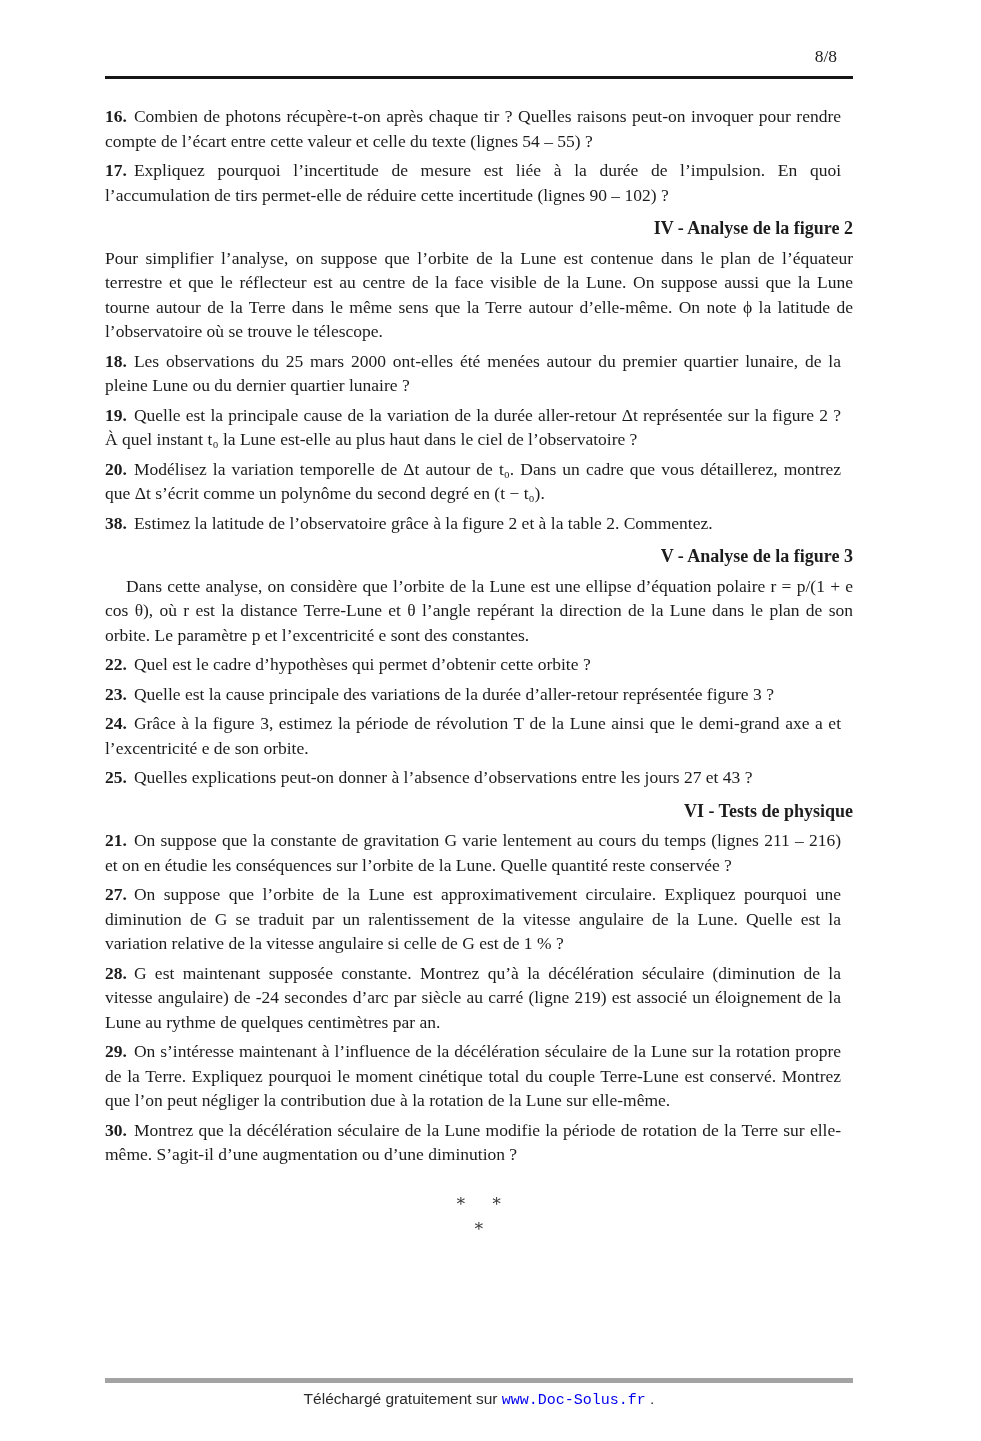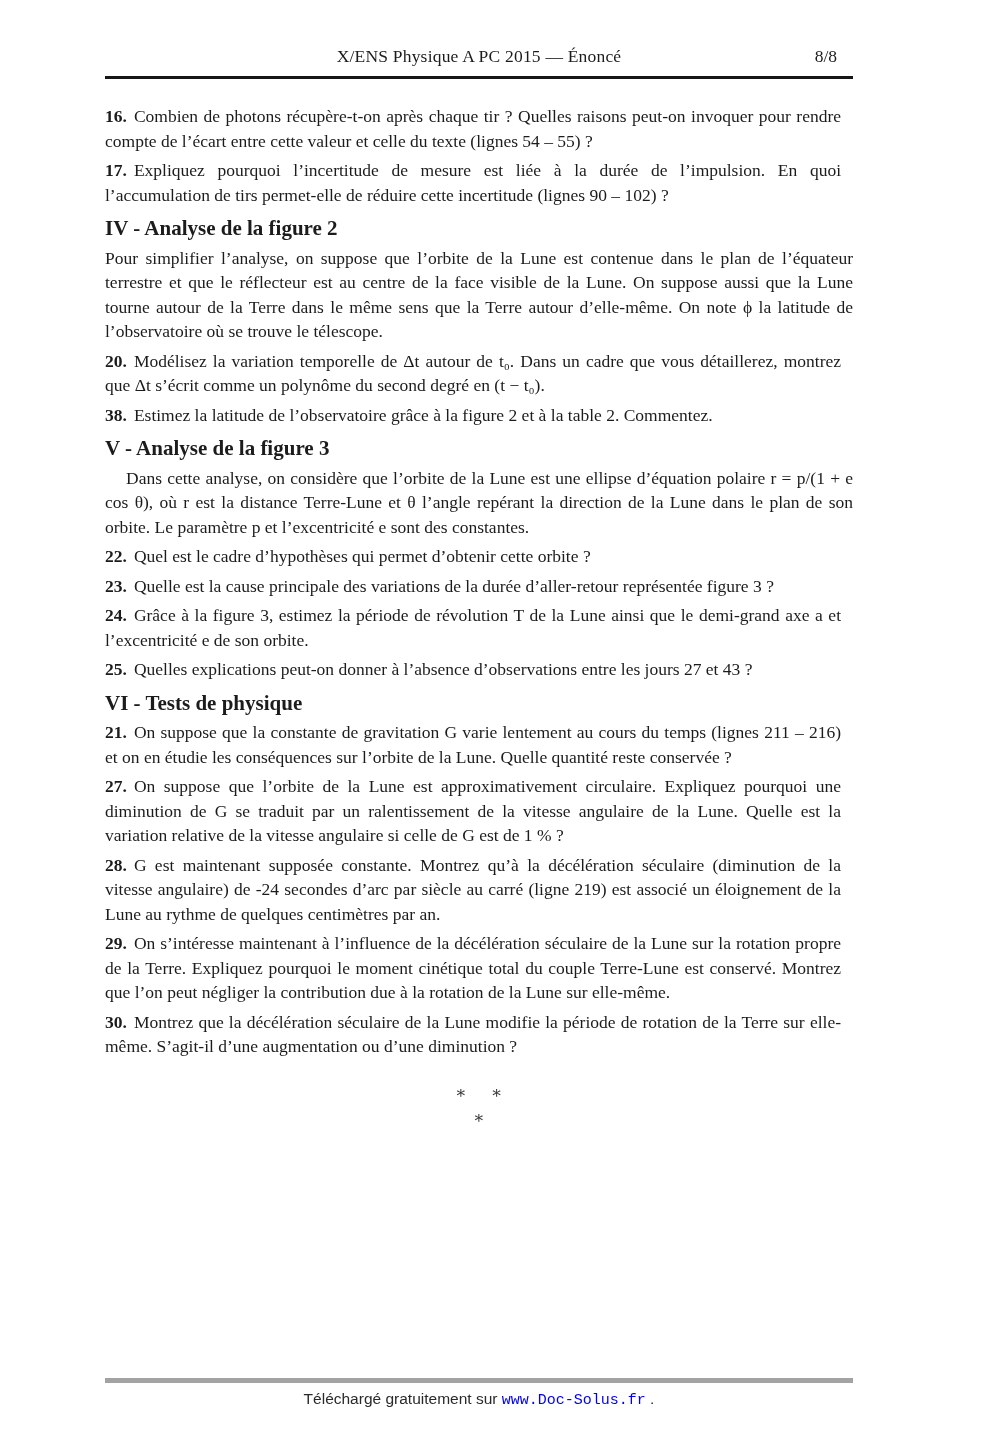--- a/index.html
+++ b/index.html
@@ -50,23 +50,23 @@
     font-size: 17.5px;
     line-height: 24.5px;
     text-align: justify;
   }
   .question { margin: 5px 12px 0 0; padding: 0; }
   .question .qnum { font-weight: bold; margin-right: 7px; }
   .par { margin: 4px 0 0 0; padding: 0; }
   .par.indented { text-indent: 21px; }
   .heading {
     margin: 9px 0 5px 0;
-    text-align: left;
+    text-align: right;
     font-weight: bold;
-    font-size: 21px;
+    font-size: 18px;
     font-family: Liberation Serif, serif;
   }
   .stars {
     margin-top: 21px;
     text-align: center;
     font-size: 17px;
     line-height: 25px;
     color: #3a3a3a;
   }
   .stars .stars-top { word-spacing: 20px; }
@@ -90,30 +90,31 @@
     font-size: 15px;
   }
 </style>
 </head>
 <body>
 
 <div class="page">
 
   <div class="column">
     <div class="header">
-      <div class="header-title">X/ENS Physique A PC 2015 — Énoncé</div>
       <div class="header-page">8/8</div>
       <div class="header-rule"></div>
     </div>
 
     <div class="doc-body">
         <p class="question"><b class="qnum">16.</b><span class="qtext">Combien de photons récupère-t-on après chaque tir ? Quelles raisons peut-on invoquer pour rendre compte de l’écart entre cette valeur et celle du texte (lignes 54 – 55) ?</span></p>
         <p class="question"><b class="qnum">17.</b><span class="qtext">Expliquez pourquoi l’incertitude de mesure est liée à la durée de l’impulsion. En quoi l’accumulation de tirs permet-elle de réduire cette incertitude (lignes 90 – 102) ?</span></p>
         <h3 class="heading">IV - Analyse de la figure 2</h3>
         <p class="par">Pour simplifier l’analyse, on suppose que l’orbite de la Lune est contenue dans le plan de l’équateur terrestre et que le réflecteur est au centre de la face visible de la Lune. On suppose aussi que la Lune tourne autour de la Terre dans le même sens que la Terre autour d’elle-même. On note ϕ la latitude de l’observatoire où se trouve le télescope.</p>
+        <p class="question"><b class="qnum">18.</b><span class="qtext">Les observations du 25 mars 2000 ont-elles été menées autour du premier quartier lunaire, de la pleine Lune ou du dernier quartier lunaire ?</span></p>
+        <p class="question"><b class="qnum">19.</b><span class="qtext">Quelle est la principale cause de la variation de la durée aller-retour Δt représentée sur la figure 2 ? À quel instant t₀ la Lune est-elle au plus haut dans le ciel de l’observatoire ?</span></p>
         <p class="question"><b class="qnum">20.</b><span class="qtext">Modélisez la variation temporelle de Δt autour de t₀. Dans un cadre que vous détaillerez, montrez que Δt s’écrit comme un polynôme du second degré en (t − t₀).</span></p>
         <p class="question"><b class="qnum">38.</b><span class="qtext">Estimez la latitude de l’observatoire grâce à la figure 2 et à la table 2. Commentez.</span></p>
         <h3 class="heading">V - Analyse de la figure 3</h3>
         <p class="par indented">Dans cette analyse, on considère que l’orbite de la Lune est une ellipse d’équation polaire r = p/(1 + e cos θ), où r est la distance Terre-Lune et θ l’angle repérant la direction de la Lune dans le plan de son orbite. Le paramètre p et l’excentricité e sont des constantes.</p>
         <p class="question"><b class="qnum">22.</b><span class="qtext">Quel est le cadre d’hypothèses qui permet d’obtenir cette orbite ?</span></p>
         <p class="question"><b class="qnum">23.</b><span class="qtext">Quelle est la cause principale des variations de la durée d’aller-retour représentée figure 3 ?</span></p>
         <p class="question"><b class="qnum">24.</b><span class="qtext">Grâce à la figure 3, estimez la période de révolution T de la Lune ainsi que le demi-grand axe a et l’excentricité e de son orbite.</span></p>
         <p class="question"><b class="qnum">25.</b><span class="qtext">Quelles explications peut-on donner à l’absence d’observations entre les jours 27 et 43 ?</span></p>
         <h3 class="heading">VI - Tests de physique</h3>
         <p class="question"><b class="qnum">21.</b><span class="qtext">On suppose que la constante de gravitation G varie lentement au cours du temps (lignes 211 – 216) et on en étudie les conséquences sur l’orbite de la Lune. Quelle quantité reste conservée ?</span></p>

